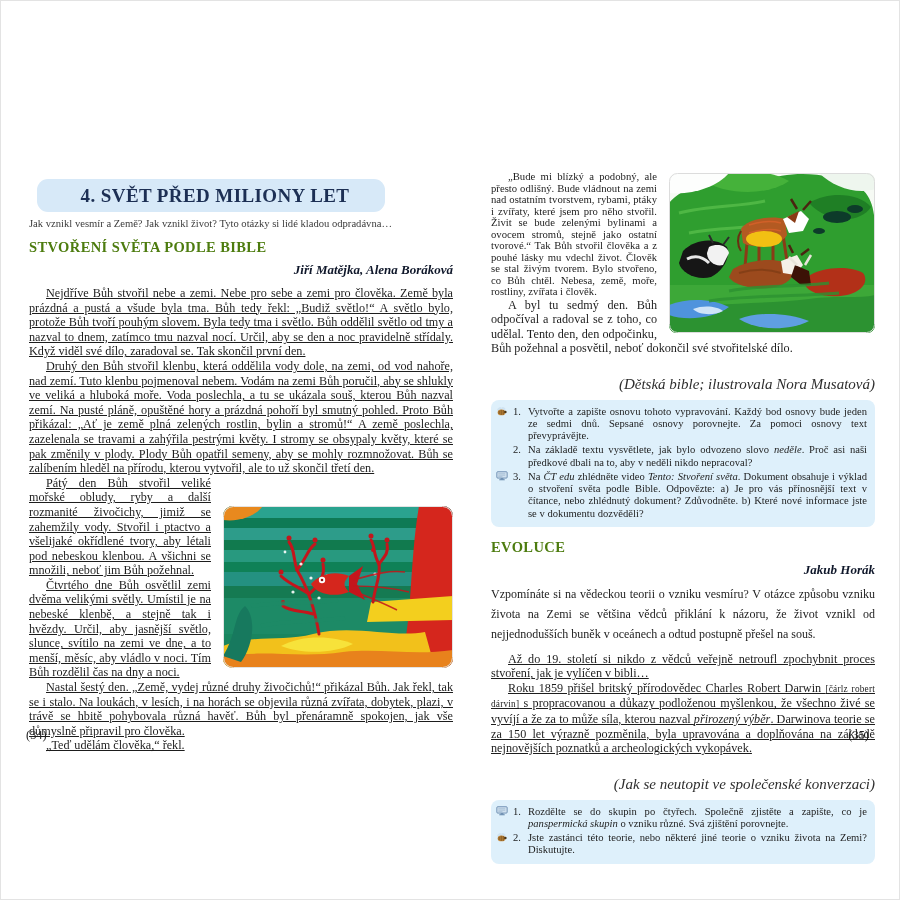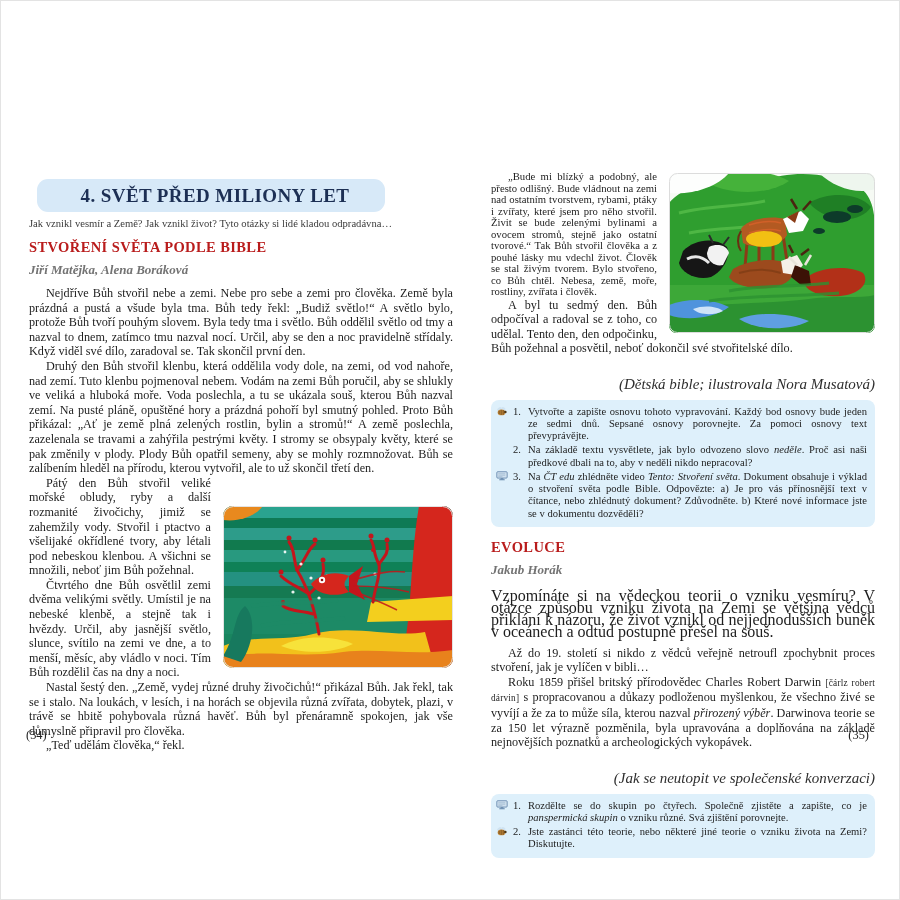--- a/index.html
+++ b/index.html
@@ -13,26 +13,26 @@
   .col-left{width:424px;padding-top:10px;}
   .col-right{width:384px;padding-top:2px;}
 
   .chapter-box{
     margin-left:8px;width:348px;height:33px;box-sizing:border-box;
     background:#d7e9f8;border-radius:11px;
     display:flex;align-items:center;justify-content:center;
     font-size:19px;font-weight:bold;color:#1c2f54;letter-spacing:.4px;padding-left:8px;
   }
   .lead-line{margin-top:6px;font-size:10.6px;color:#3a3a3a;}
-  .section-head{margin-top:10px;font-size:14.5px;font-weight:bold;color:#b91c1c;letter-spacing:.4px;}
-  .author{margin-top:6px;font-size:13px;font-weight:bold;font-style:italic;color:#737373;}
-  .body-block{margin-top:8px;}
+  .section-head{margin-top:10px;font-size:14.5px;font-weight:bold;color:#4d7c0f;letter-spacing:.4px;}
+  .author{margin-top:6px;font-size:13px;font-weight:bold;font-style:italic;color:#0f172a;text-align:right;}
+  .body-block{margin-top:8px;text-decoration:underline;}
   .body-p{margin:0;font-size:12.2px;line-height:14.6px;text-align:justify;text-indent:17px;}
   .wrap-small{font-size:10.7px;line-height:11.5px;}
-  .small-intro{margin:12px 0 0 0;font-size:16px;line-height:12px;text-align:justify;text-indent:0;}
+  .small-intro{margin:6px 0 0 0;font-size:12px;line-height:20px;text-align:justify;text-indent:0;}
   .citation{margin:20px 0 0 0;font-size:15px;font-style:italic;text-align:right;color:#2e2e2e;}
   .phonetic{font-size:9.3px;letter-spacing:.2px;}
 
   .art{float:right;}
   .art svg{display:block;}
   .art-left{width:230px;height:162px;margin:30px 0 4px 12px;}
   .art-right{width:206px;height:160px;margin:2px 0 6px 12px;}
 
   .task-box{
     margin-top:7px;background:#def0fb;border-radius:8px;

